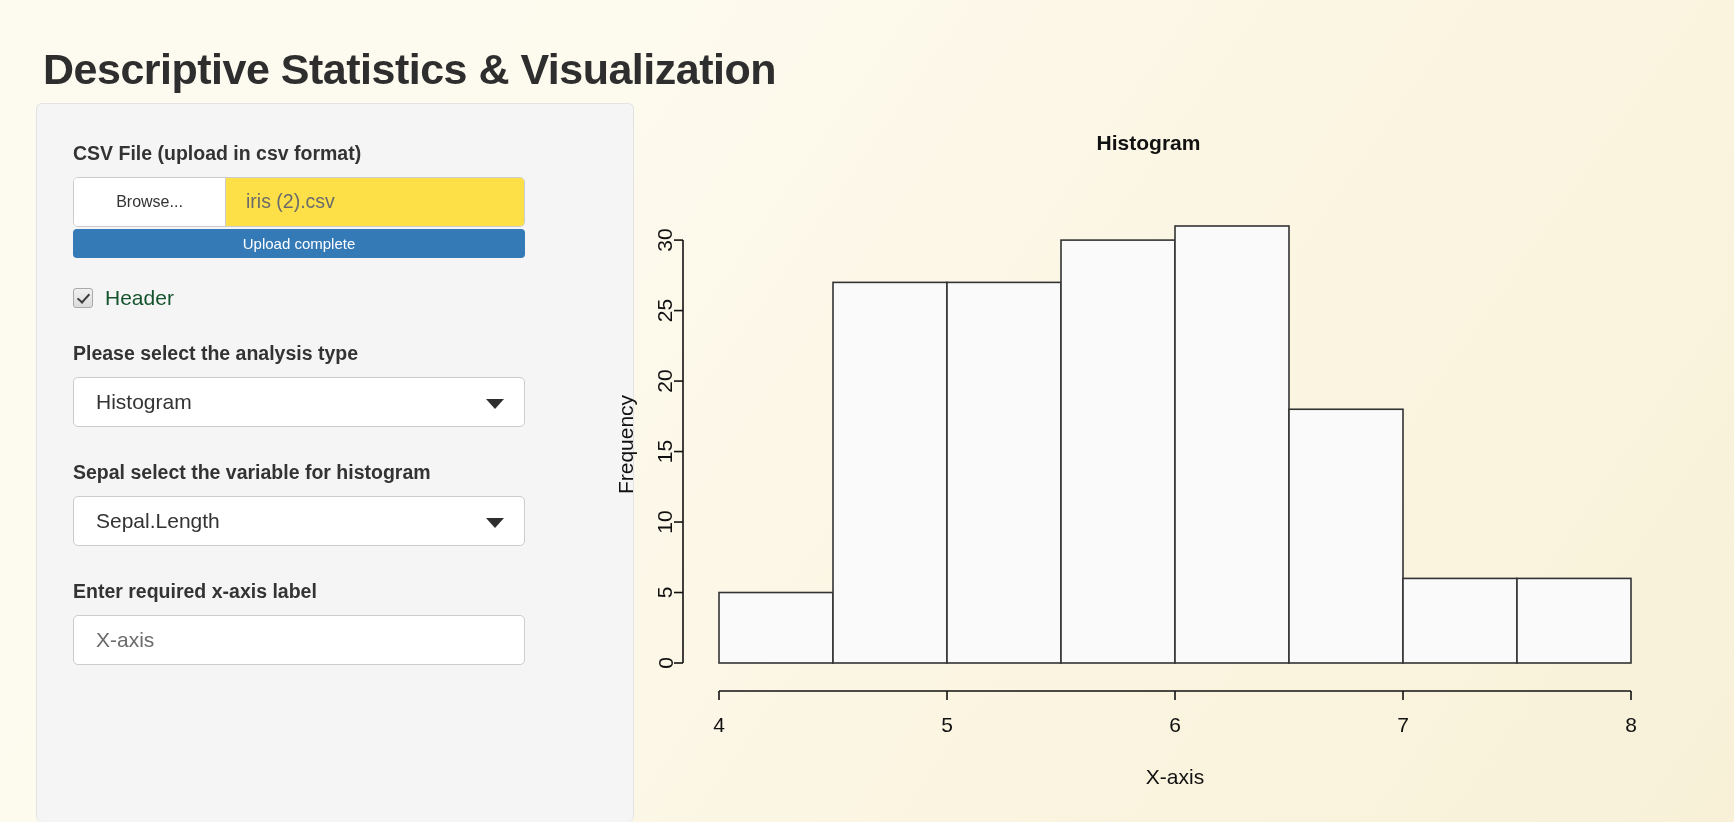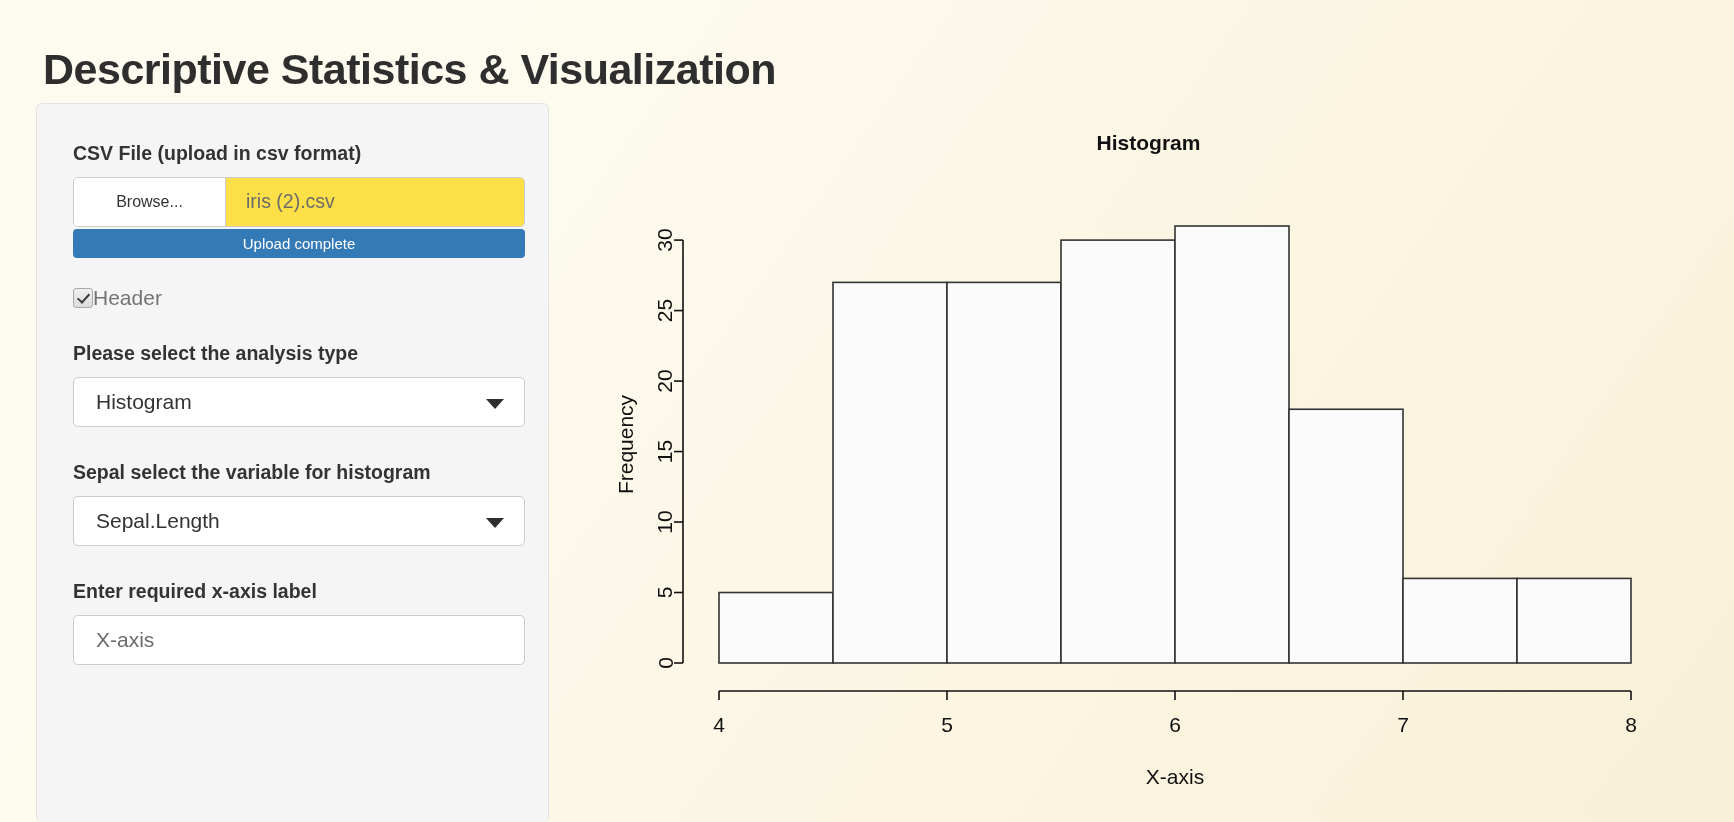--- a/index.html
+++ b/index.html
@@ -31,21 +31,21 @@
     color: #2e2e2e;
     white-space: nowrap;
     margin-left: 32px;
   }
 
   
   .sidebar {
     position: absolute;
     left: 36px;
     top: 103px;
-    width: 513px;
+    width: 598px;
     height: 719px;
     box-sizing: border-box;
     background: #f5f5f5;
     border: 1px solid #e3e3e3;
     border-radius: 6px;
     border-bottom: none;
     padding: 36px 36px 0 36px;
   }
   .field-label {
     font-size: 19.5px;
@@ -122,22 +122,22 @@
     left: 6px;
     top: 2px;
     width: 5px;
     height: 10px;
     border: solid #3c3c3c;
     border-width: 0 2.5px 2.5px 0;
     transform: rotate(42deg);
   }
   .check-label {
     font-size: 21px;
-    color: #737373;
-    margin-left: 0;
+    color: #14532d;
+    margin-left: 12px;
   }
 
   
   .select-box {
     position: relative;
     width: 452px;
     height: 50px;
     box-sizing: border-box;
     background: #fff;
     border: 1px solid #ccc;

